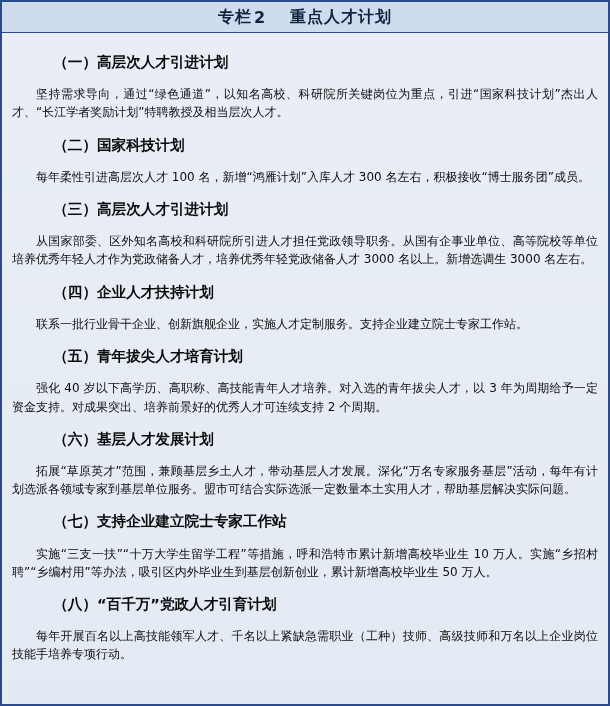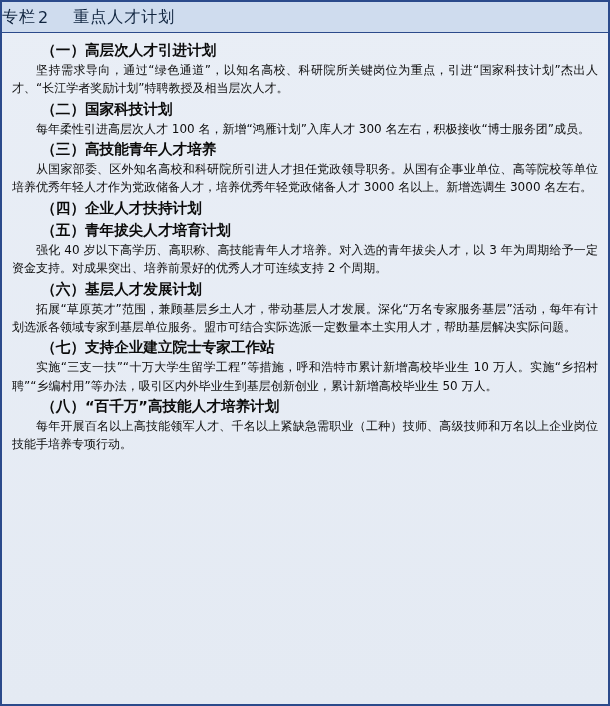--- a/index.html
+++ b/index.html
@@ -21,40 +21,41 @@
     background-image: linear-gradient(180deg, #e9eef6 0%, #e4eaf3 100%);
     padding: 0;
     overflow: hidden;
   }
   .title-bar {
     height: 30px;
     background: #cfdcee;
     border-bottom: 1px solid #2b4a8b;
     display: flex;
     align-items: center;
+    justify-content: center;
     font-size: 16px;
-    font-weight: normal;
+    font-weight: bold;
     color: #10243f;
     letter-spacing: 1px;
   }
   .title-bar .t-num {
     margin: 0 2px;
   }
   .title-bar .t-gap {
     display: inline-block;
     width: 22px;
   }
   .content {
     padding: 6px 10px 0 10px;
     font-size: 14.6px;
     line-height: 1.52;
     color: #0d0d0d;
   }
   .heading {
-    margin: 0;
+    margin: 12px;
     padding: 0 0 0 0;
     text-indent: 2em;
     font-weight: bold;
     font-size: 14.6px;
     color: #0b0b0b;
   }
   .para {
     margin: 0;
     padding: 0;
     text-indent: 2em;
@@ -81,42 +82,43 @@
       <p class="heading">（一）高层次人才引进计划</p>
       <p class="para">坚持需求导向，通过“绿色通道”，以知名高校、科研院所关键岗位为重点，引进“国家科技计划”杰出人才、“长江学者奖励计划”特聘教授及相当层次人才。</p>
     </div>
 
     <div>
       <p class="heading">（二）国家科技计划</p>
       <p class="para">每年柔性引进高层次人才 100 名，新增“鸿雁计划”入库人才 300 名左右，积极接收“博士服务团”成员。</p>
     </div>
 
     <div>
-      <p class="heading">（三）高技能青年人才培养</p>
+      <p class="heading">（三）高层次人才引进计划</p>
       <p class="para">从国家部委、区外知名高校和科研院所引进人才担任党政领导职务。从国有企事业单位、高等院校等单位培养优秀年轻人才作为党政储备人才，培养优秀年轻党政储备人才 3000 名以上。新增选调生 3000 名左右。</p>
     </div>
 
     <div>
       <p class="heading">（四）企业人才扶持计划</p>
+      <p class="para">联系一批行业骨干企业、创新旗舰企业，实施人才定制服务。支持企业建立院士专家工作站。</p>
     </div>
 
     <div>
       <p class="heading">（五）青年拔尖人才培育计划</p>
       <p class="para">强化 40 岁以下高学历、高职称、高技能青年人才培养。对入选的青年拔尖人才，以 3 年为周期给予一定资金支持。对成果突出、培养前景好的优秀人才可连续支持 2 个周期。</p>
     </div>
 
     <div>
       <p class="heading">（六）基层人才发展计划</p>
       <p class="para">拓展“草原英才”范围，兼顾基层乡土人才，带动基层人才发展。深化“万名专家服务基层”活动，每年有计划选派各领域专家到基层单位服务。盟市可结合实际选派一定数量本土实用人才，帮助基层解决实际问题。</p>
     </div>
 
     <div>
       <p class="heading">（七）支持企业建立院士专家工作站</p>
       <p class="para">实施“三支一扶”“十万大学生留学工程”等措施，呼和浩特市累计新增高校毕业生 10 万人。实施“乡招村聘”“乡编村用”等办法，吸引区内外毕业生到基层创新创业，累计新增高校毕业生 50 万人。</p>
     </div>
 
     <div>
-      <p class="heading">（八）“百千万”高技能人才培养计划</p>
+      <p class="heading">（八）“百千万”党政人才引育计划</p>
       <p class="para">每年开展百名以上高技能领军人才、千名以上紧缺急需职业（工种）技师、高级技师和万名以上企业岗位技能手培养专项行动。</p>
     </div>
 
   </div>
 </div>
 
 </body></html>

